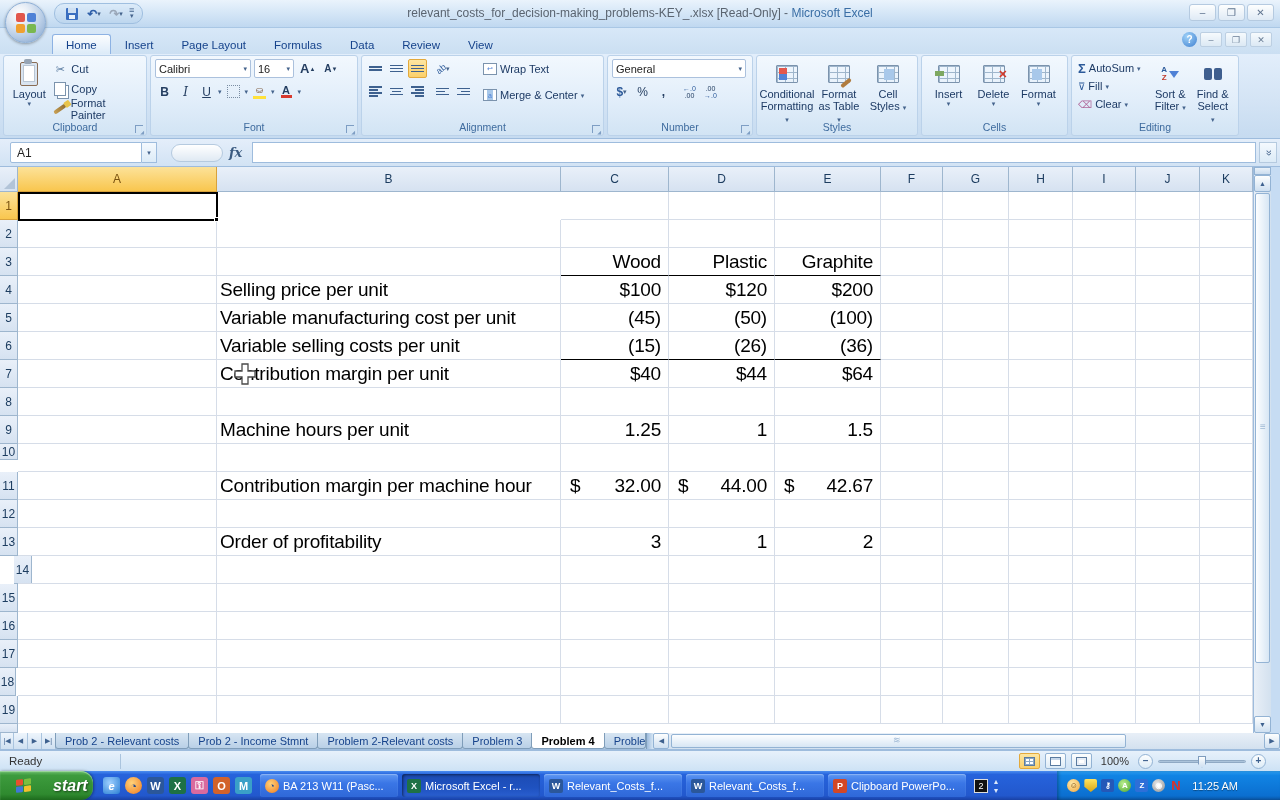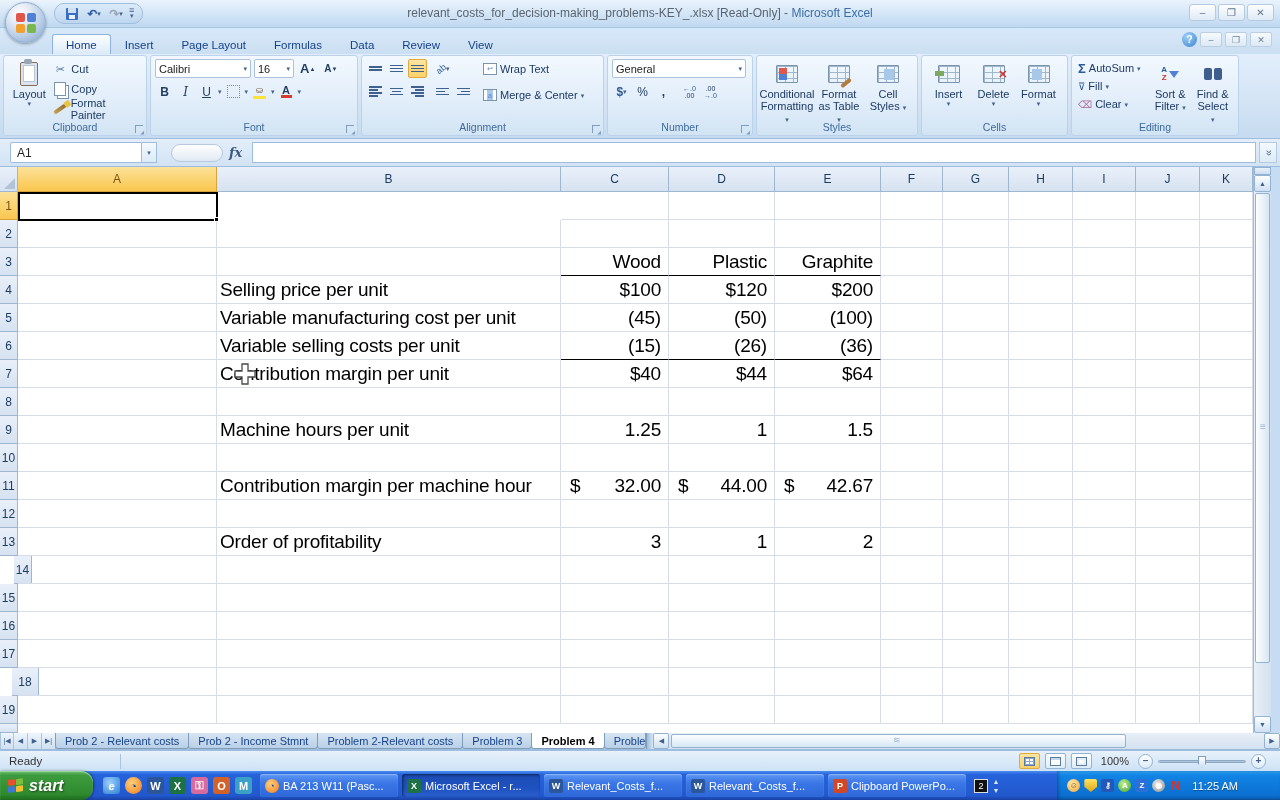--- a/index.html
+++ b/index.html
@@ -176,21 +176,21 @@
   #zoom-label { font-size:11px; color:#333; margin:0 4px; }
   .zbtn { width:15px; height:15px; border-radius:50%; border:1px solid #93b3d4; background:linear-gradient(#fdfefe,#dcebf7);
     display:flex; align-items:center; justify-content:center; font-size:10px; color:#3e618f; font-weight:bold; line-height:1; }
   #zoom-track { width:88px; height:3px; background:linear-gradient(#b9cee2,#9db8d2); border:1px solid #8fa9c4; border-radius:2px; position:relative; }
   #zoom-thumb { position:absolute; left:50%; top:-5px; margin-left:-4px; width:8px; height:12px; background:linear-gradient(#fdfefe,#cfe0f1);
     border:1px solid #7e9cbe; clip-path:polygon(0 0,100% 0,100% 70%,50% 100%,0 70%); }
 
   
   #taskbar { position:absolute; left:0; top:771px; width:1280px; height:29px;
     background:linear-gradient(#4a8df0,#2663dc 12%,#2258cd 85%,#1941a5); display:flex; align-items:center; }
-  #startbtn { height:29px; width:93px; display:flex; align-items:center; gap:5px; padding-left:8px;
+  #startbtn { height:29px; width:93px; display:flex; align-items:center; gap:21px; padding-left:16px;
     background:linear-gradient(#6cbf6c,#3d9b3d 15%,#2f8a2f 80%,#1d6a1d); border-radius:0 12px 12px 0;
     box-shadow:inset 0 1px 1px #9fd89f, 1px 0 3px rgba(0,0,0,.4); }
   #startbtn .label { color:#fff; font-size:16px; font-weight:bold; font-style:italic; text-shadow:1px 1px 2px rgba(0,0,0,.5); }
   .winflag { width:16px; height:14px; display:grid; grid-template-columns:7px 7px; grid-template-rows:6px 6px; gap:1px; transform:skewY(-6deg); }
   .winflag i { border-radius:1px; }
   .wf1{background:#e94f2e;} .wf2{background:#7cbf3f;} .wf3{background:#3f77d8;} .wf4{background:#f2c12e;}
   #quicklaunch { display:flex; align-items:center; gap:5px; padding:0 8px 0 10px; }
   .qlicon { width:17px; height:17px; border-radius:3px; display:flex; align-items:center; justify-content:center;
     font-size:11px; font-weight:bold; color:#fff; }
   #taskbuttons { display:flex; align-items:center; gap:4px; }
@@ -701,21 +701,21 @@
     <div class="cell lab" style="position: absolute; left: 217px; top: 249px; width: 344px; height: 28px;">Machine hours per unit</div>
     <div class="cell num" style="position: absolute; left: 561px; top: 249px; width: 108px; height: 28px;">1.25</div>
     <div class="cell num" style="position: absolute; left: 669px; top: 249px; width: 106px; height: 28px;">1</div>
     <div class="cell num" style="position: absolute; left: 775px; top: 249px; width: 106px; height: 28px;">1.5</div>
     <div class="cell num" style="position: absolute; left: 881px; top: 249px; width: 62px; height: 28px;"></div>
     <div class="cell num" style="position: absolute; left: 943px; top: 249px; width: 66px; height: 28px;"></div>
     <div class="cell num" style="position: absolute; left: 1009px; top: 249px; width: 64px; height: 28px;"></div>
     <div class="cell num" style="position: absolute; left: 1073px; top: 249px; width: 63px; height: 28px;"></div>
     <div class="cell num" style="position: absolute; left: 1136px; top: 249px; width: 64px; height: 28px;"></div>
     <div class="cell num" style="position: absolute; left: 1200px; top: 249px; width: 53px; height: 28px;"></div>
-    <div class="hdr" style="position: absolute; left: 0px; top: 277px; width: 18px; height: 28px;">10</div>
+    <div class="hdr" style="position: absolute; left: 0px; top: 277px; width: 18px; height: 16px;">10</div>
     <div class="cell num" style="position: absolute; left: 18px; top: 277px; width: 199px; height: 28px;"></div>
     <div class="cell lab" style="position: absolute; left: 217px; top: 277px; width: 344px; height: 28px;"></div>
     <div class="cell num" style="position: absolute; left: 561px; top: 277px; width: 108px; height: 28px;"></div>
     <div class="cell num" style="position: absolute; left: 669px; top: 277px; width: 106px; height: 28px;"></div>
     <div class="cell num" style="position: absolute; left: 775px; top: 277px; width: 106px; height: 28px;"></div>
     <div class="cell num" style="position: absolute; left: 881px; top: 277px; width: 62px; height: 28px;"></div>
     <div class="cell num" style="position: absolute; left: 943px; top: 277px; width: 66px; height: 28px;"></div>
     <div class="cell num" style="position: absolute; left: 1009px; top: 277px; width: 64px; height: 28px;"></div>
     <div class="cell num" style="position: absolute; left: 1073px; top: 277px; width: 63px; height: 28px;"></div>
     <div class="cell num" style="position: absolute; left: 1136px; top: 277px; width: 64px; height: 28px;"></div>
@@ -806,21 +806,21 @@
     <div class="cell lab" style="position: absolute; left: 217px; top: 473px; width: 344px; height: 28px;"></div>
     <div class="cell num" style="position: absolute; left: 561px; top: 473px; width: 108px; height: 28px;"></div>
     <div class="cell num" style="position: absolute; left: 669px; top: 473px; width: 106px; height: 28px;"></div>
     <div class="cell num" style="position: absolute; left: 775px; top: 473px; width: 106px; height: 28px;"></div>
     <div class="cell num" style="position: absolute; left: 881px; top: 473px; width: 62px; height: 28px;"></div>
     <div class="cell num" style="position: absolute; left: 943px; top: 473px; width: 66px; height: 28px;"></div>
     <div class="cell num" style="position: absolute; left: 1009px; top: 473px; width: 64px; height: 28px;"></div>
     <div class="cell num" style="position: absolute; left: 1073px; top: 473px; width: 63px; height: 28px;"></div>
     <div class="cell num" style="position: absolute; left: 1136px; top: 473px; width: 64px; height: 28px;"></div>
     <div class="cell num" style="position: absolute; left: 1200px; top: 473px; width: 53px; height: 28px;"></div>
-    <div class="hdr" style="position: absolute; left: 12px; top: 501px; width: 27px; height: 28px;">18</div>
+    <div class="hdr" style="position: absolute; left: 0px; top: 501px; width: 16px; height: 28px;">18</div>
     <div class="cell num" style="position: absolute; left: 18px; top: 501px; width: 199px; height: 28px;"></div>
     <div class="cell lab" style="position: absolute; left: 217px; top: 501px; width: 344px; height: 28px;"></div>
     <div class="cell num" style="position: absolute; left: 561px; top: 501px; width: 108px; height: 28px;"></div>
     <div class="cell num" style="position: absolute; left: 669px; top: 501px; width: 106px; height: 28px;"></div>
     <div class="cell num" style="position: absolute; left: 775px; top: 501px; width: 106px; height: 28px;"></div>
     <div class="cell num" style="position: absolute; left: 881px; top: 501px; width: 62px; height: 28px;"></div>
     <div class="cell num" style="position: absolute; left: 943px; top: 501px; width: 66px; height: 28px;"></div>
     <div class="cell num" style="position: absolute; left: 1009px; top: 501px; width: 64px; height: 28px;"></div>
     <div class="cell num" style="position: absolute; left: 1073px; top: 501px; width: 63px; height: 28px;"></div>
     <div class="cell num" style="position: absolute; left: 1136px; top: 501px; width: 64px; height: 28px;"></div>

